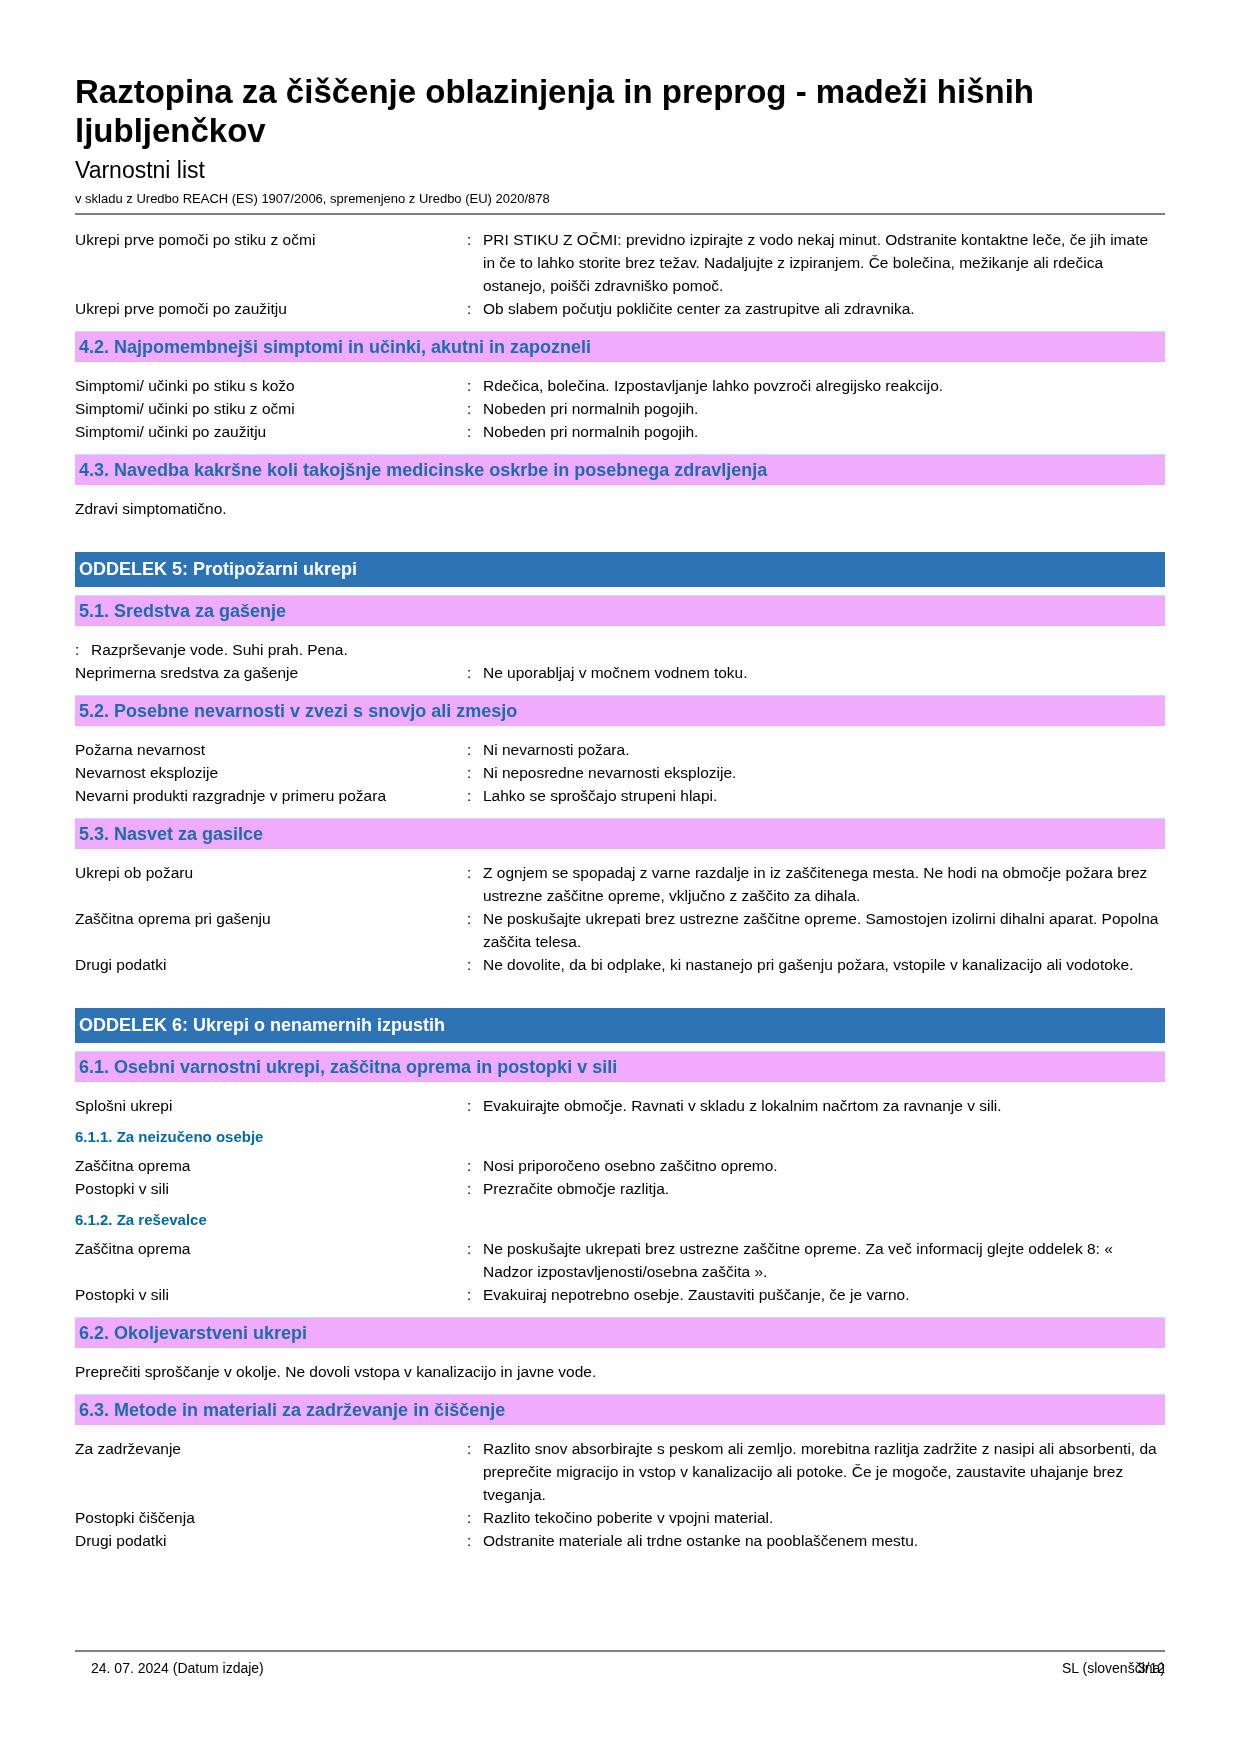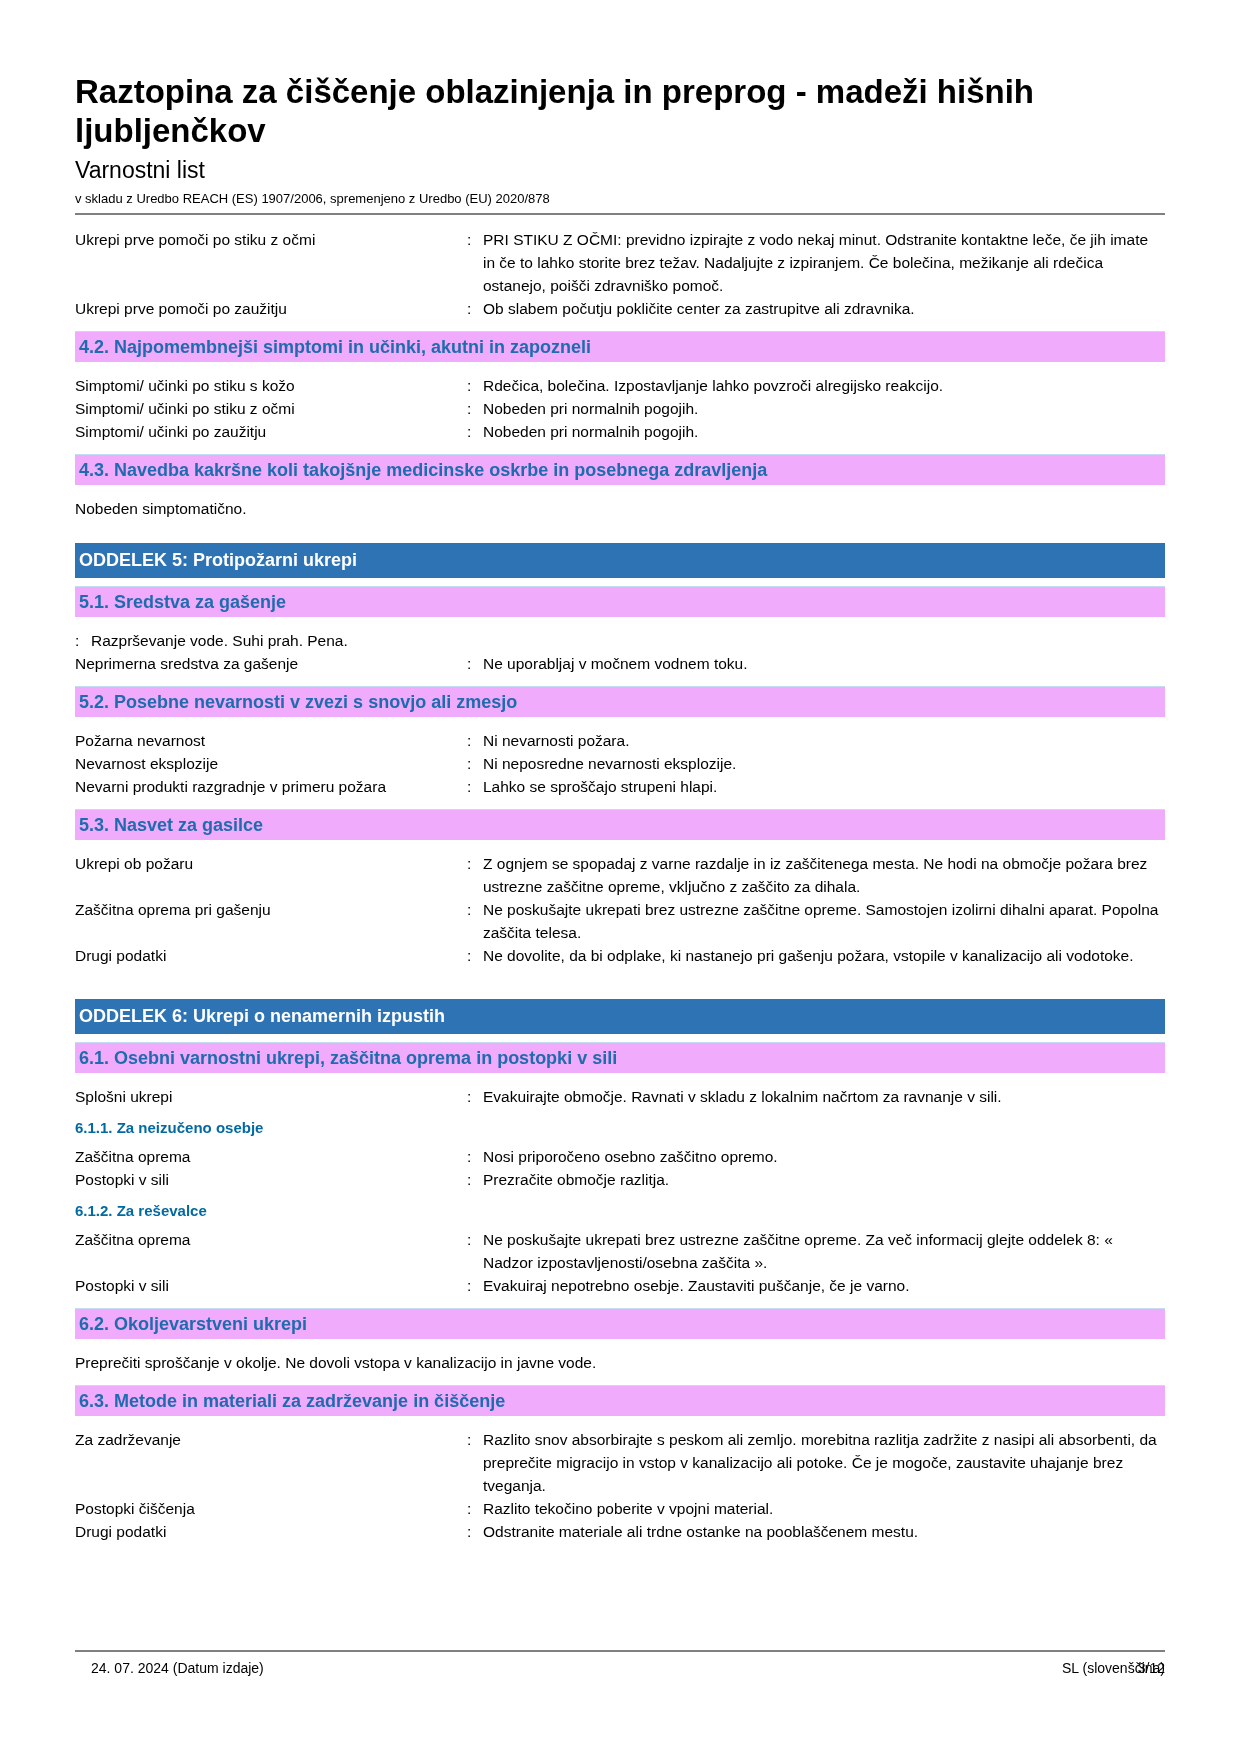--- a/index.html
+++ b/index.html
@@ -61,23 +61,23 @@
       <div class="colon">:</div>
       <div class="val">Nobeden pri normalnih pogojih.</div>
     </div>
     <div class="row">
       <div class="lbl">Simptomi/ učinki po zaužitju</div>
       <div class="colon">:</div>
       <div class="val">Nobeden pri normalnih pogojih.</div>
     </div>
 
     <div class="sec-sub">4.3. Navedba kakršne koli takojšnje medicinske oskrbe in posebnega zdravljenja</div>
-    <div class="para">Nobeden simptomatično.</div>
+    <div class="para">Zdravi simptomatično.</div>
 
-    <div class="sec-main" style="margin-top:23px">ODDELEK 5: Protipožarni ukrepi</div>
+    <div class="sec-main" style="margin-top:32px">ODDELEK 5: Protipožarni ukrepi</div>
     <div class="sec-sub" style="margin-top:0">5.1. Sredstva za gašenje</div>
     <div class="row">
       <div class="colon">:</div>
       <div class="val">Razprševanje vode. Suhi prah. Pena.</div>
     </div>
     <div class="row">
       <div class="lbl">Neprimerna sredstva za gašenje</div>
       <div class="colon">:</div>
       <div class="val">Ne uporabljaj v močnem vodnem toku.</div>
     </div>

